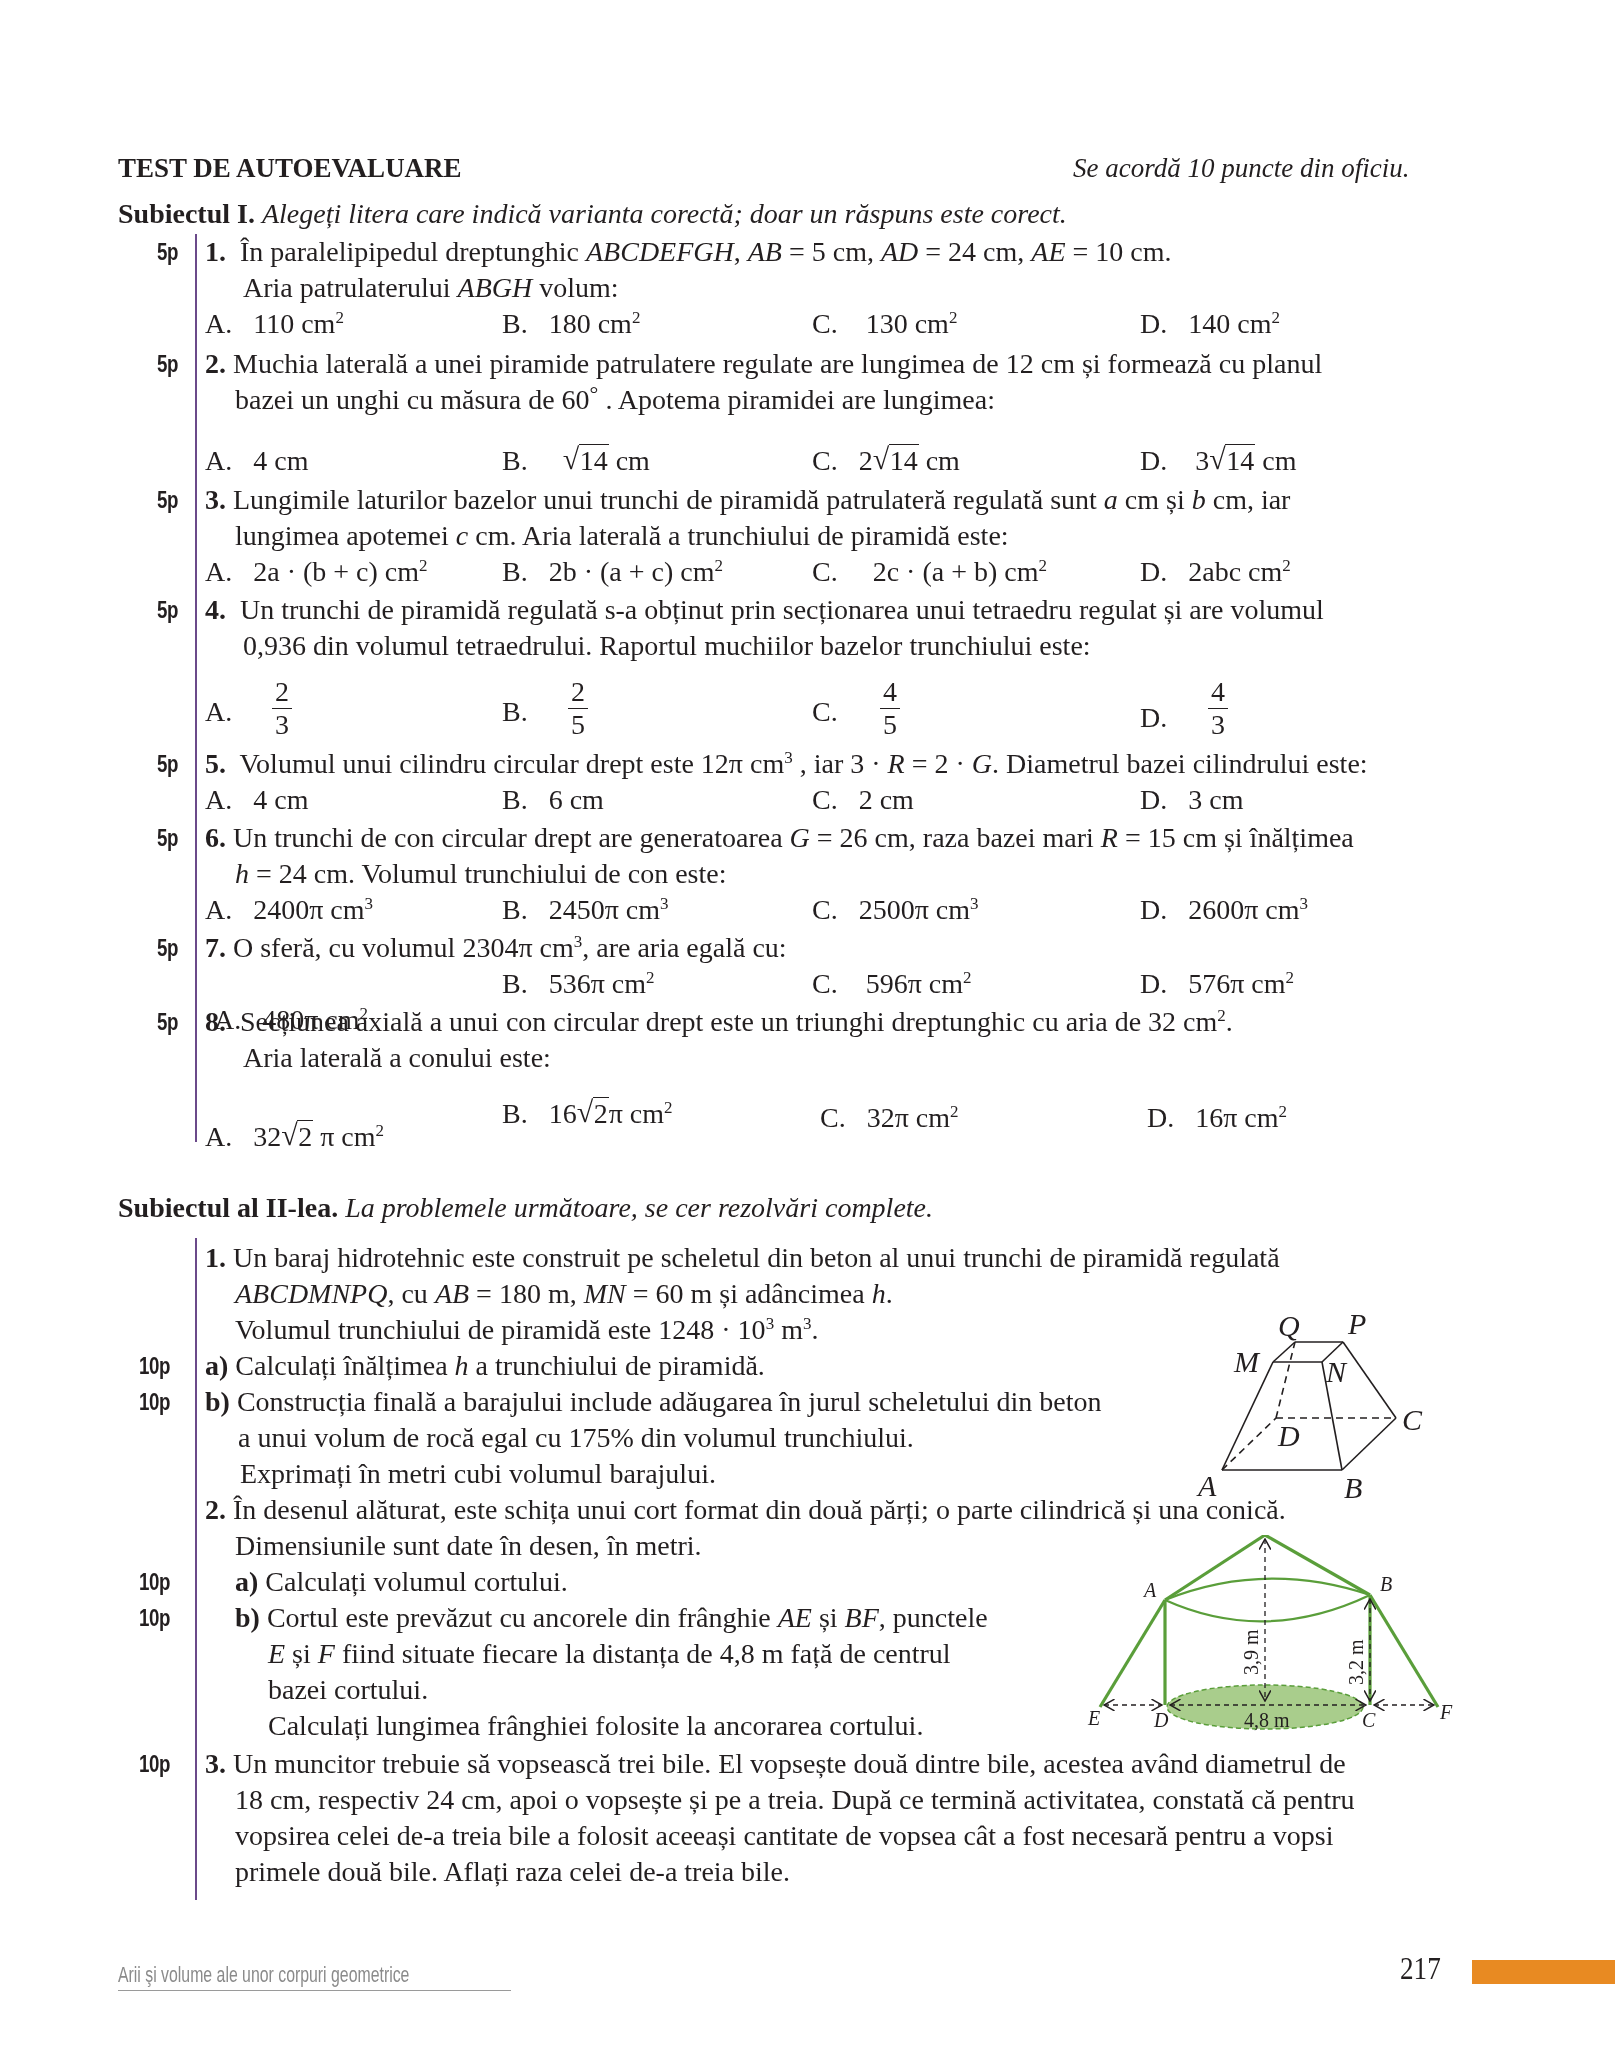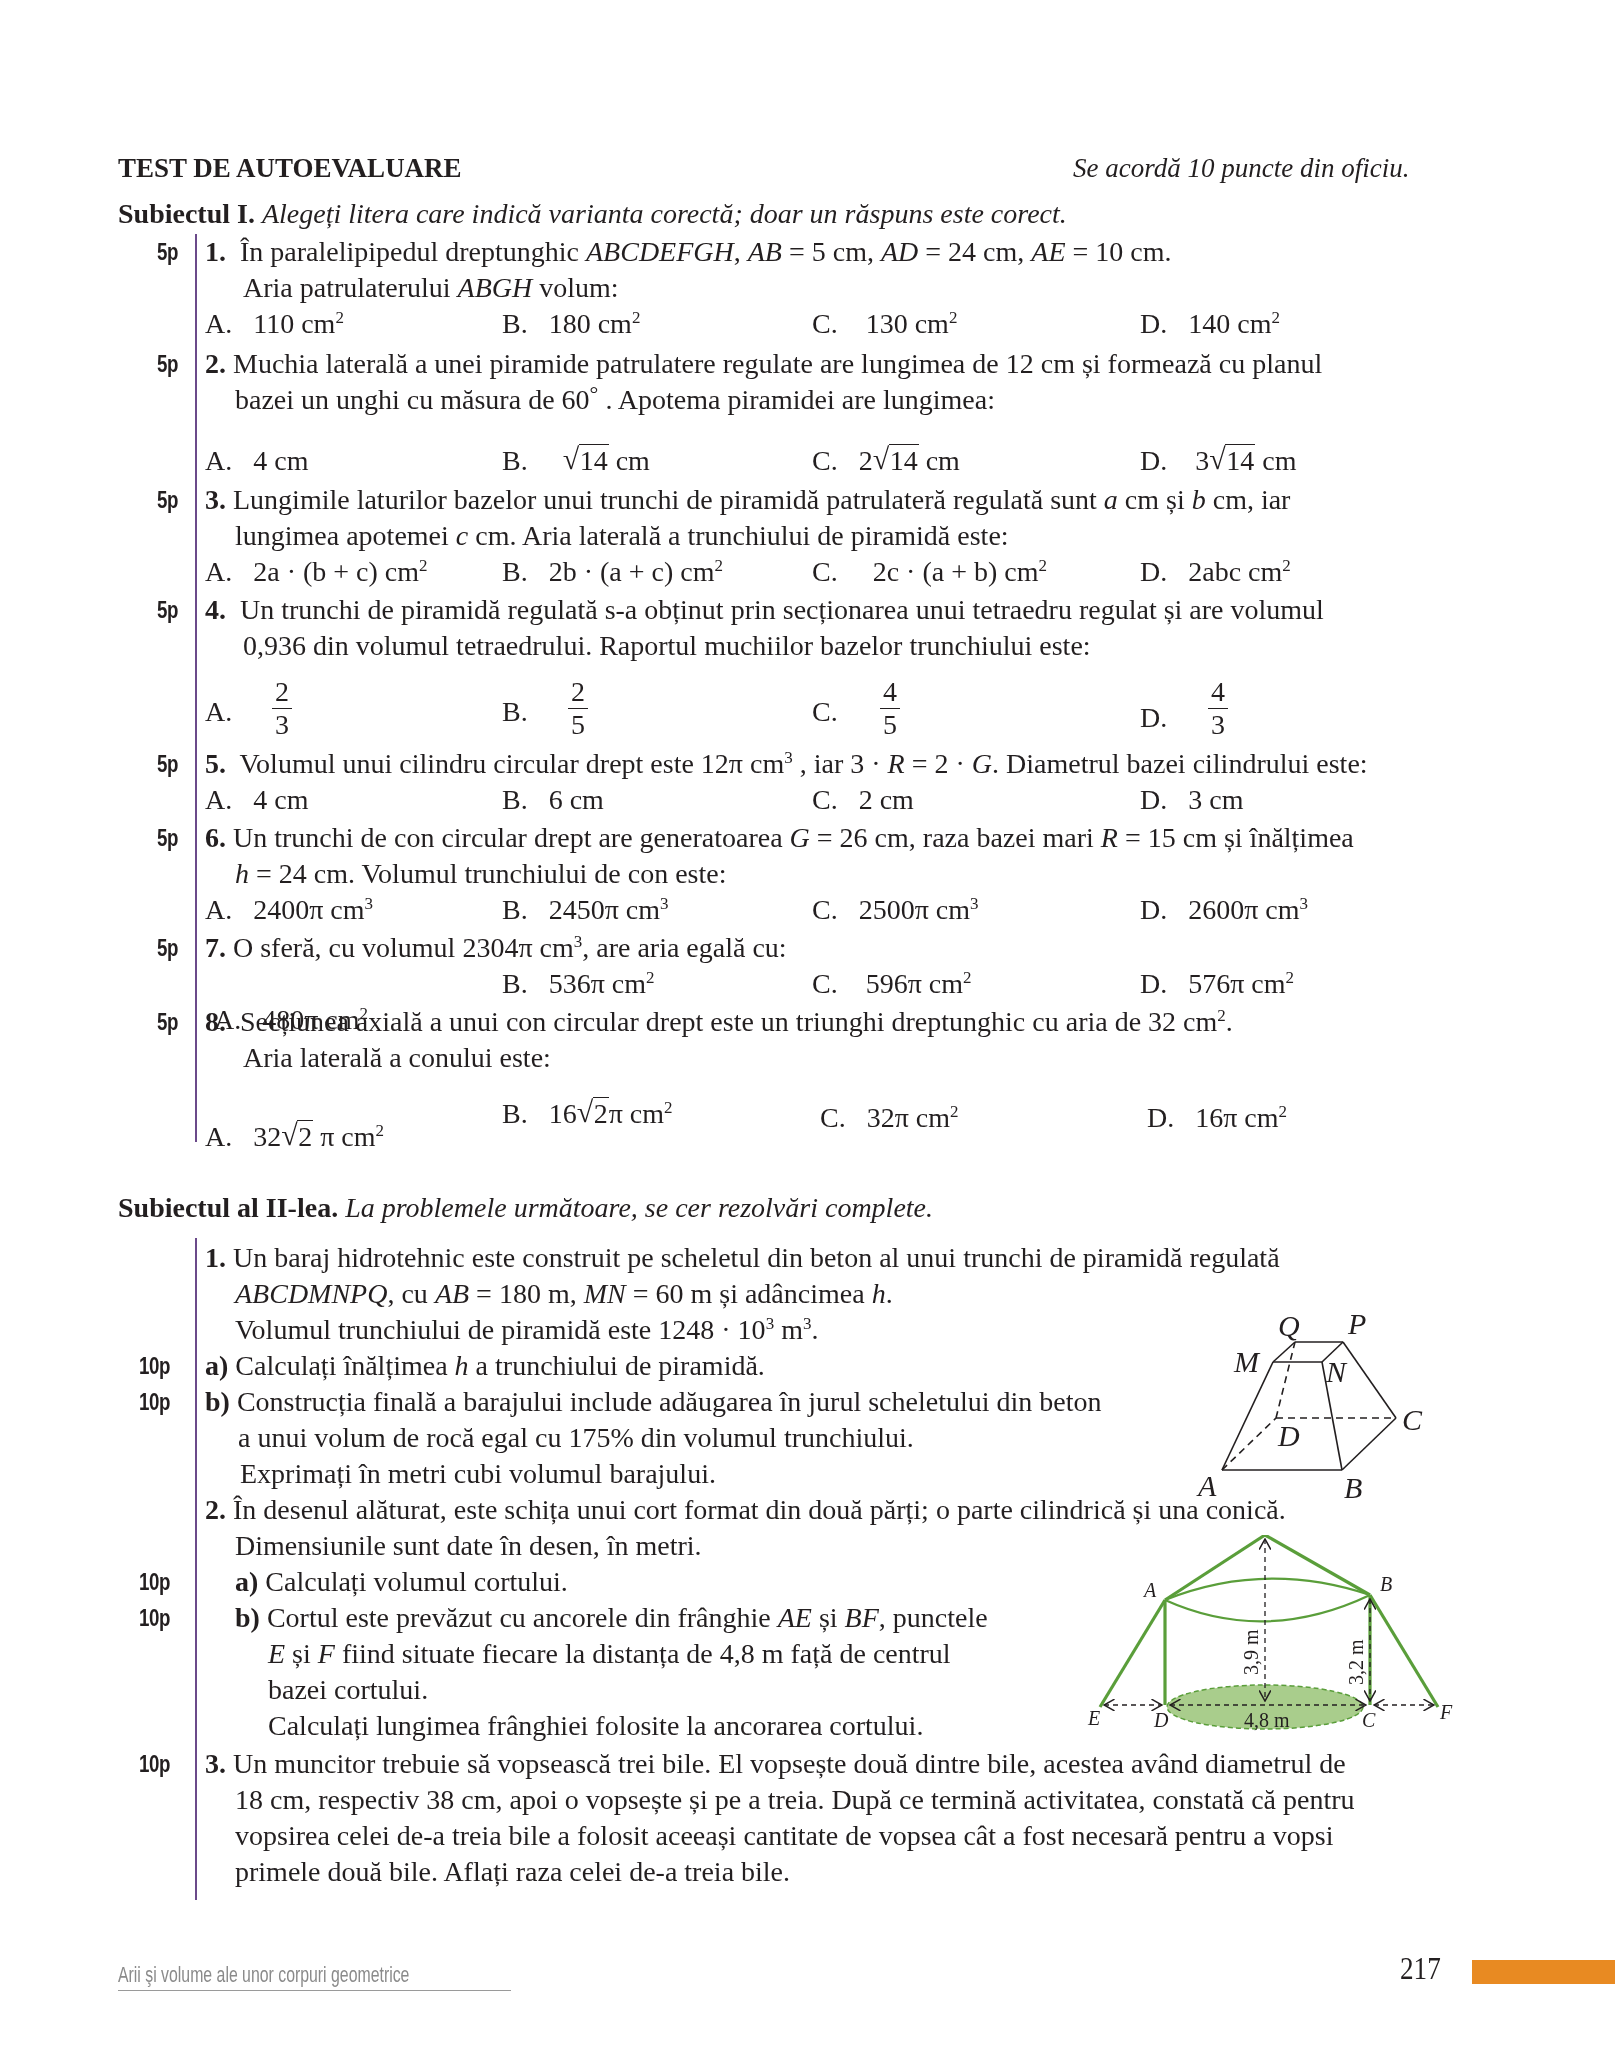--- a/index.html
+++ b/index.html
@@ -250,20 +250,20 @@
     <text x="74" y="192">D</text>
     <text x="282" y="192">C</text>
     <text x="360" y="184">F</text>
   </g>
 </svg>
 
 <div class="pts pts10" style="top:1750px;">10p</div>
 <div class="abs txt" style="left:205px;top:1746px;">
   <b class="num">3.</b> <span>Un muncitor trebuie să vopsească trei bile. El vopsește două dintre bile, acestea având diametrul de</span>
 </div>
-<div class="abs txt" style="left:235px;top:1782px;">18 cm, respectiv 38 cm, apoi o vopsește și pe a treia. După ce termină activitatea, constată că pentru</div>
+<div class="abs txt" style="left:235px;top:1782px;">18 cm, respectiv 24 cm, apoi o vopsește și pe a treia. După ce termină activitatea, constată că pentru</div>
 <div class="abs txt" style="left:235px;top:1818px;">vopsirea celei de-a treia bile a folosit aceeași cantitate de vopsea cât a fost necesară pentru a vopsi</div>
 <div class="abs txt" style="left:235px;top:1854px;">primele două bile. Aflați raza celei de-a treia bile.</div>
 
 <div class="abs footer-text" style="left:118px;top:1962px;">Arii şi volume ale unor corpuri geometrice</div>
 <div class="abs" style="left:118px;top:1990px;width:393px;height:1px;background:#9a9a9a;"></div>
 <div class="abs" style="left:1400px;top:1950px;font-size:32px;font-family:'Liberation Serif',serif;transform:scaleX(0.85);transform-origin:left center;">217</div>
 <div class="abs" style="left:1472px;top:1960px;width:143px;height:24px;background:#e88a22;"></div>
 
 </body></html>

